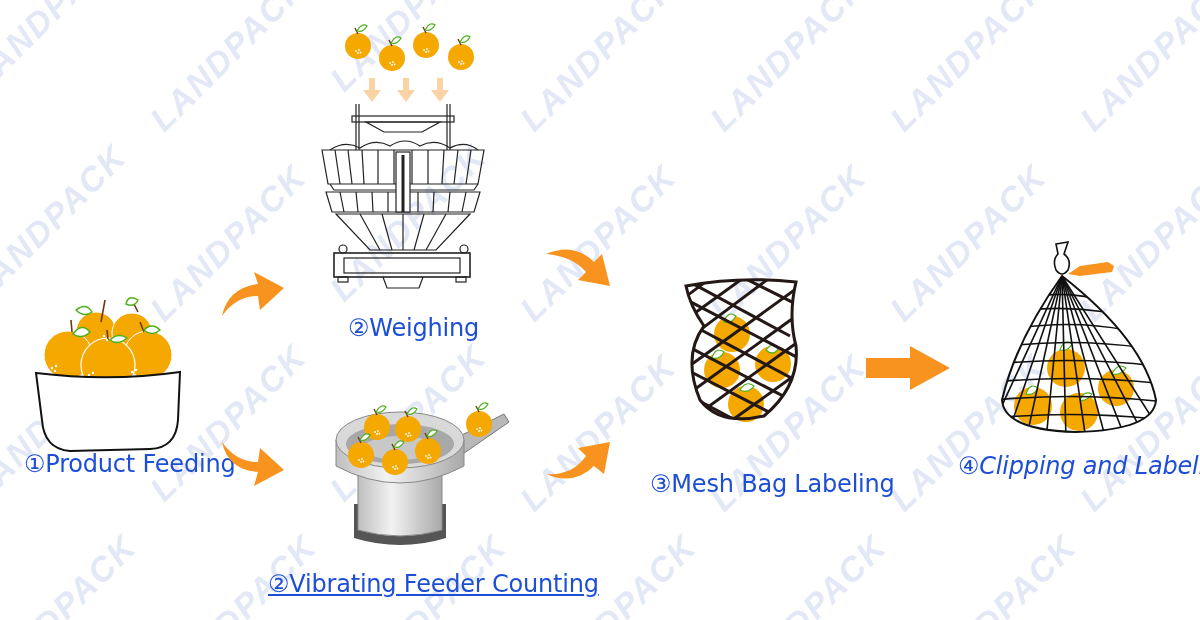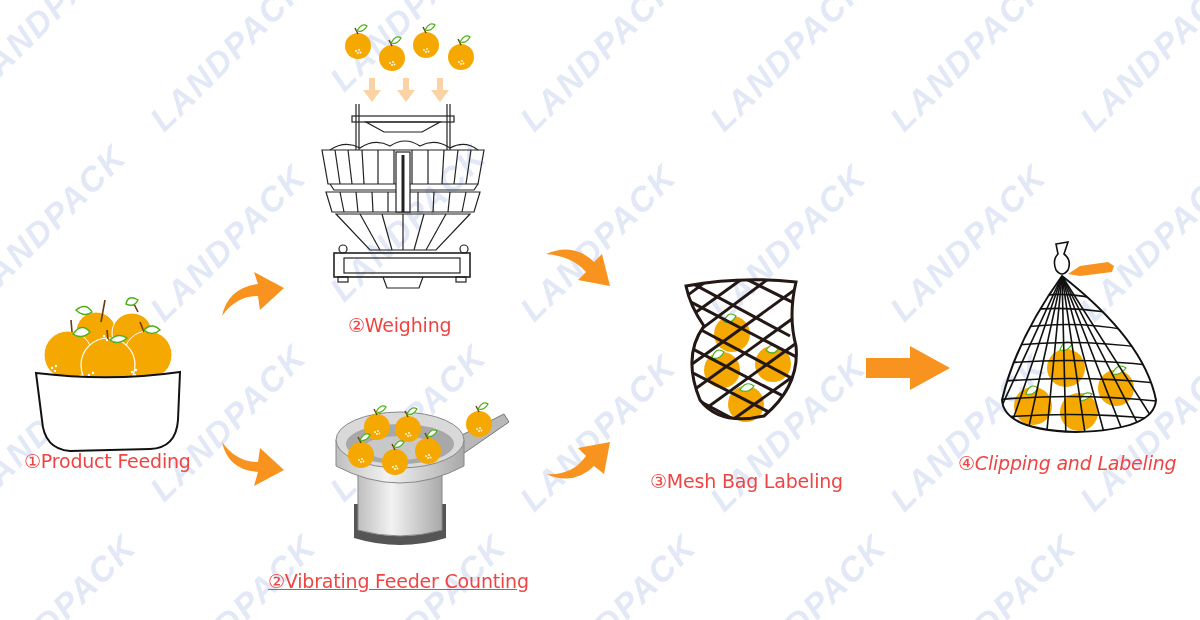--- a/index.html
+++ b/index.html
@@ -2,21 +2,21 @@
 <html><head>
 <meta charset="utf-8">
 <style>
   html, body { margin:0; padding:0; }
   body { width:1200px; height:620px; background:#ffffff; position:relative; overflow:hidden;
          font-family:"DejaVu Sans", "Liberation Sans", sans-serif; }
   .watermarks { position:absolute; inset:0; pointer-events:none; z-index:0; }
   .wm { position:absolute; font-family:"Liberation Sans", sans-serif; font-weight:bold; font-style:italic;
         font-size:34px; letter-spacing:2px; color:#e3e8f6; transform:rotate(-45deg); transform-origin:left bottom; white-space:nowrap; }
   .layer { position:absolute; inset:0; z-index:1; }
-  .label { position:absolute; font-size:19px; color:#ef4444; white-space:nowrap; letter-spacing:-0.2px; }
+  .label { position:absolute; font-size:24px; color:#1d4ed8; white-space:nowrap; letter-spacing:-0.2px; }
   svg.art { position:absolute; overflow:visible; }
 </style>
 </head>
 <body>
 
 <div class="watermarks">
   <div class="wm" style="left:-10px;top:60px;">LANDPACK</div>
   <div class="wm" style="left:170px;top:100px;">LANDPACK</div>
   <div class="wm" style="left:350px;top:60px;">LANDPACK</div>
   <div class="wm" style="left:540px;top:100px;">LANDPACK</div>

